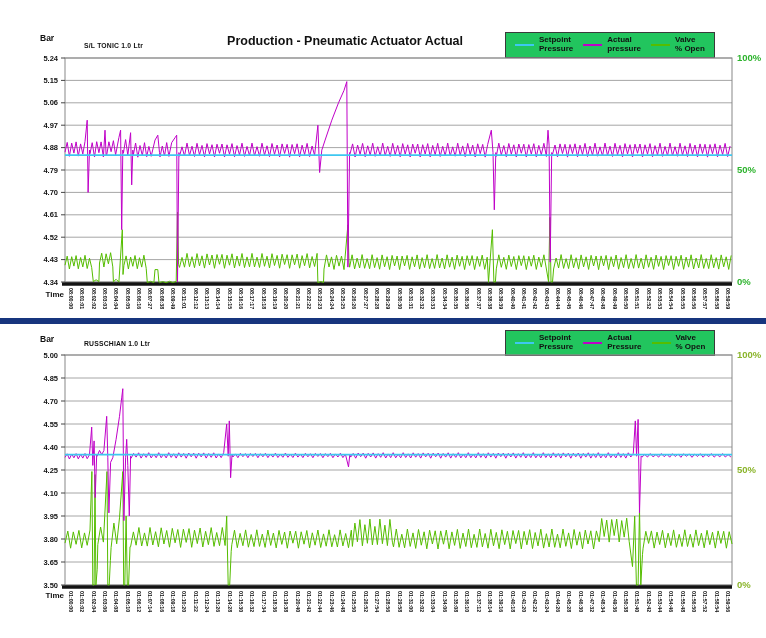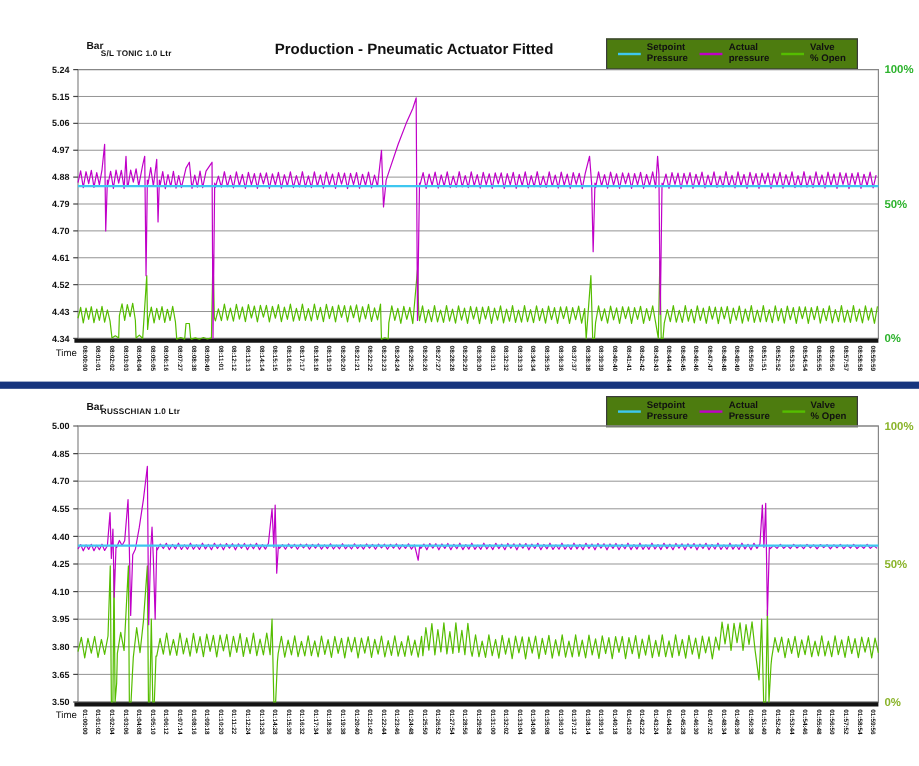--- a/index.html
+++ b/index.html
@@ -1,39 +1,39 @@
 <!DOCTYPE html>
 <html><head>
 <meta charset="utf-8">
 <style>
   html,body{margin:0;padding:0;background:#fff;}
   .page{position:relative;width:766px;height:638px;background:#ffffff;overflow:hidden;
         font-family:"Liberation Sans",sans-serif;color:#111;}
   .abs{position:absolute;}
-  .unit-label{font-size:8.5px;font-weight:bold;margin-left:32px;}
+  .unit-label{font-size:8.5px;font-weight:bold;}
   .product-label{font-size:6.8px;font-weight:bold;letter-spacing:.2px;}
   .chart-title{font-size:12.5px;font-weight:bold;text-align:center;width:560px;left:65px;}
   .legend{display:flex;align-items:center;gap:10px;padding:3px 9px;border:1.6px solid #3a3a3a;
-          background:#4d7c0f;box-sizing:border-box;}
+          background:#22c55e;box-sizing:border-box;}
   .legend-item{display:flex;align-items:center;gap:5px;}
   .legend-swatch{display:inline-block;width:19px;height:2.6px;}
   .legend-text{font-size:8px;font-weight:bold;line-height:1.12;white-space:nowrap;}
-  .time-label{font-size:8px;font-weight:normal;width:30px;text-align:right;}
+  .time-label{font-size:8px;font-weight:bold;width:30px;text-align:right;}
   .divider{left:0;width:766px;height:6px;}
   svg{position:absolute;left:0;}
   svg text{font-family:"Liberation Sans",sans-serif;}
 </style>
 </head>
 <body>
 
 <div class="page">
 
   <div class="abs unit-label" style="left:40px;top:33px;">Bar</div>
   <div class="abs product-label" style="left:84px;top:42px;">S/L TONIC 1.0 Ltr</div>
-  <div class="abs chart-title" style="top:34px;">Production - Pneumatic Actuator Fitted</div>
+  <div class="abs chart-title" style="top:34px;">Production - Pneumatic Actuator Actual</div>
 
   <div class="abs legend" style="left:505px;top:32px;">
     <div class="legend-item">
       <span class="legend-swatch" style="background: rgb(62, 199, 240);"></span>
       <span class="legend-text"><span>Setpoint</span><br><span>Pressure</span></span>
     </div>
     <div class="legend-item">
       <span class="legend-swatch" style="background: rgb(192, 0, 200);"></span>
       <span class="legend-text"><span>Actual</span><br><span>pressure</span></span>
     </div>

